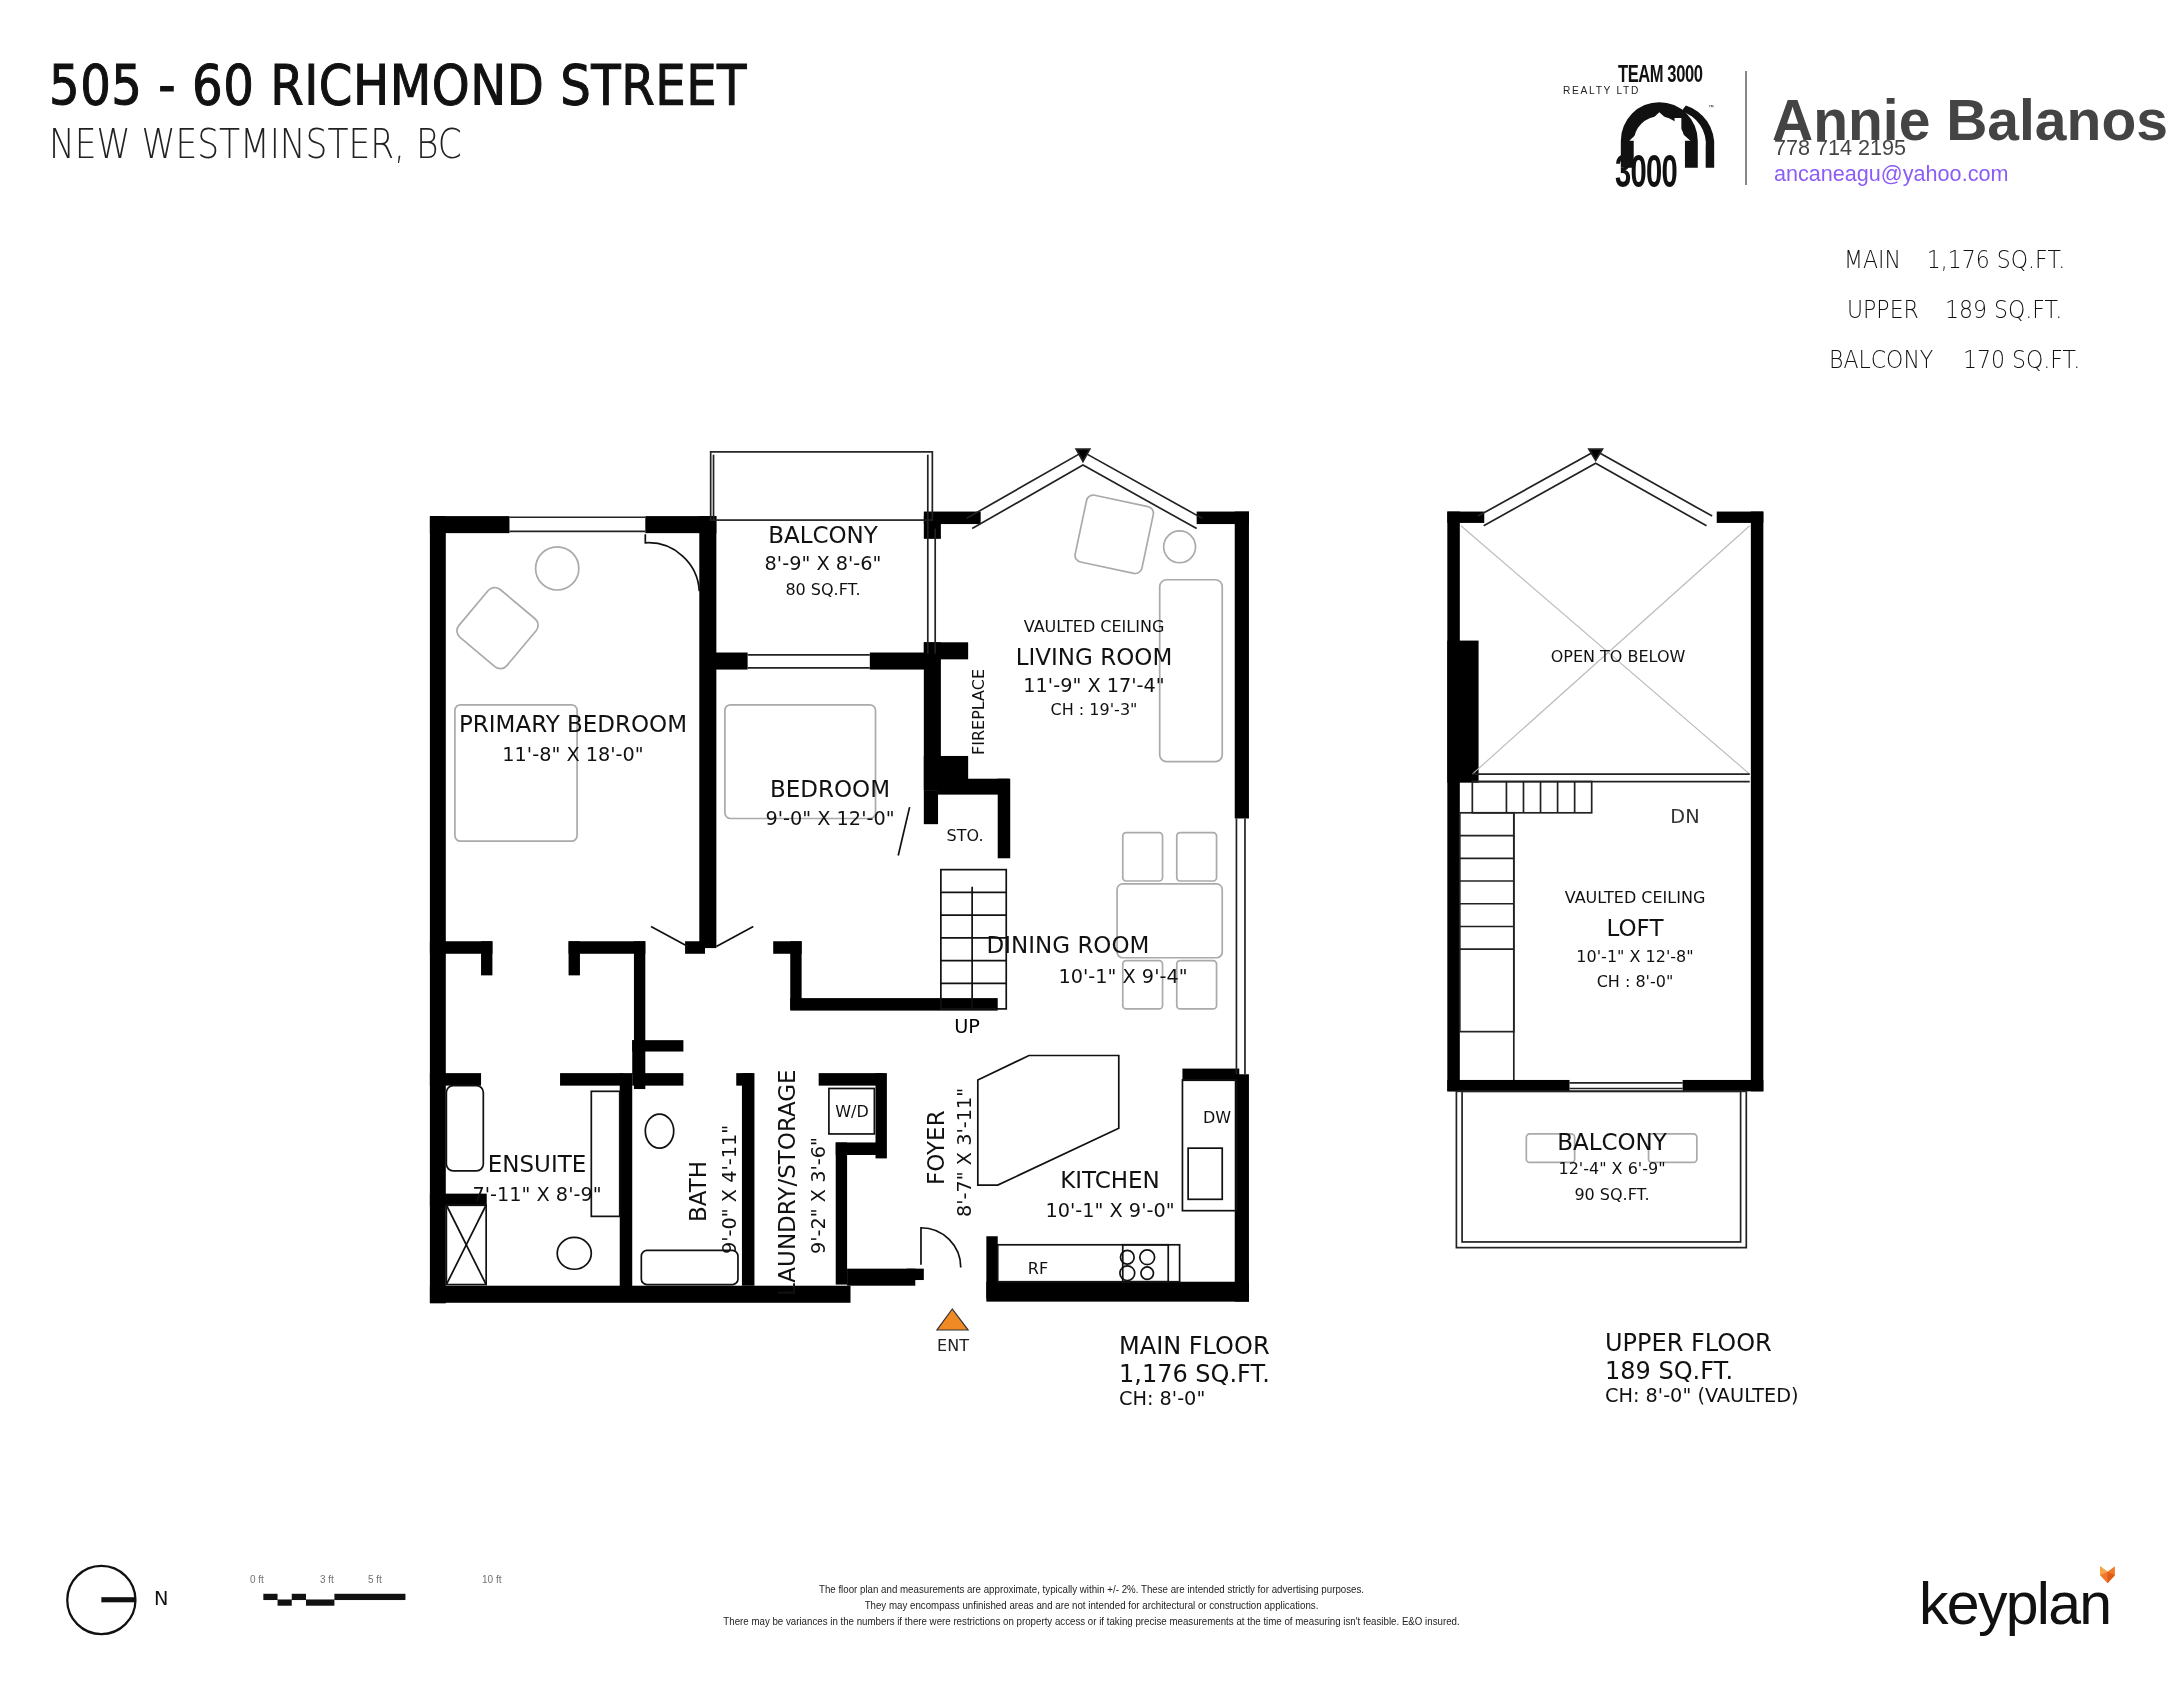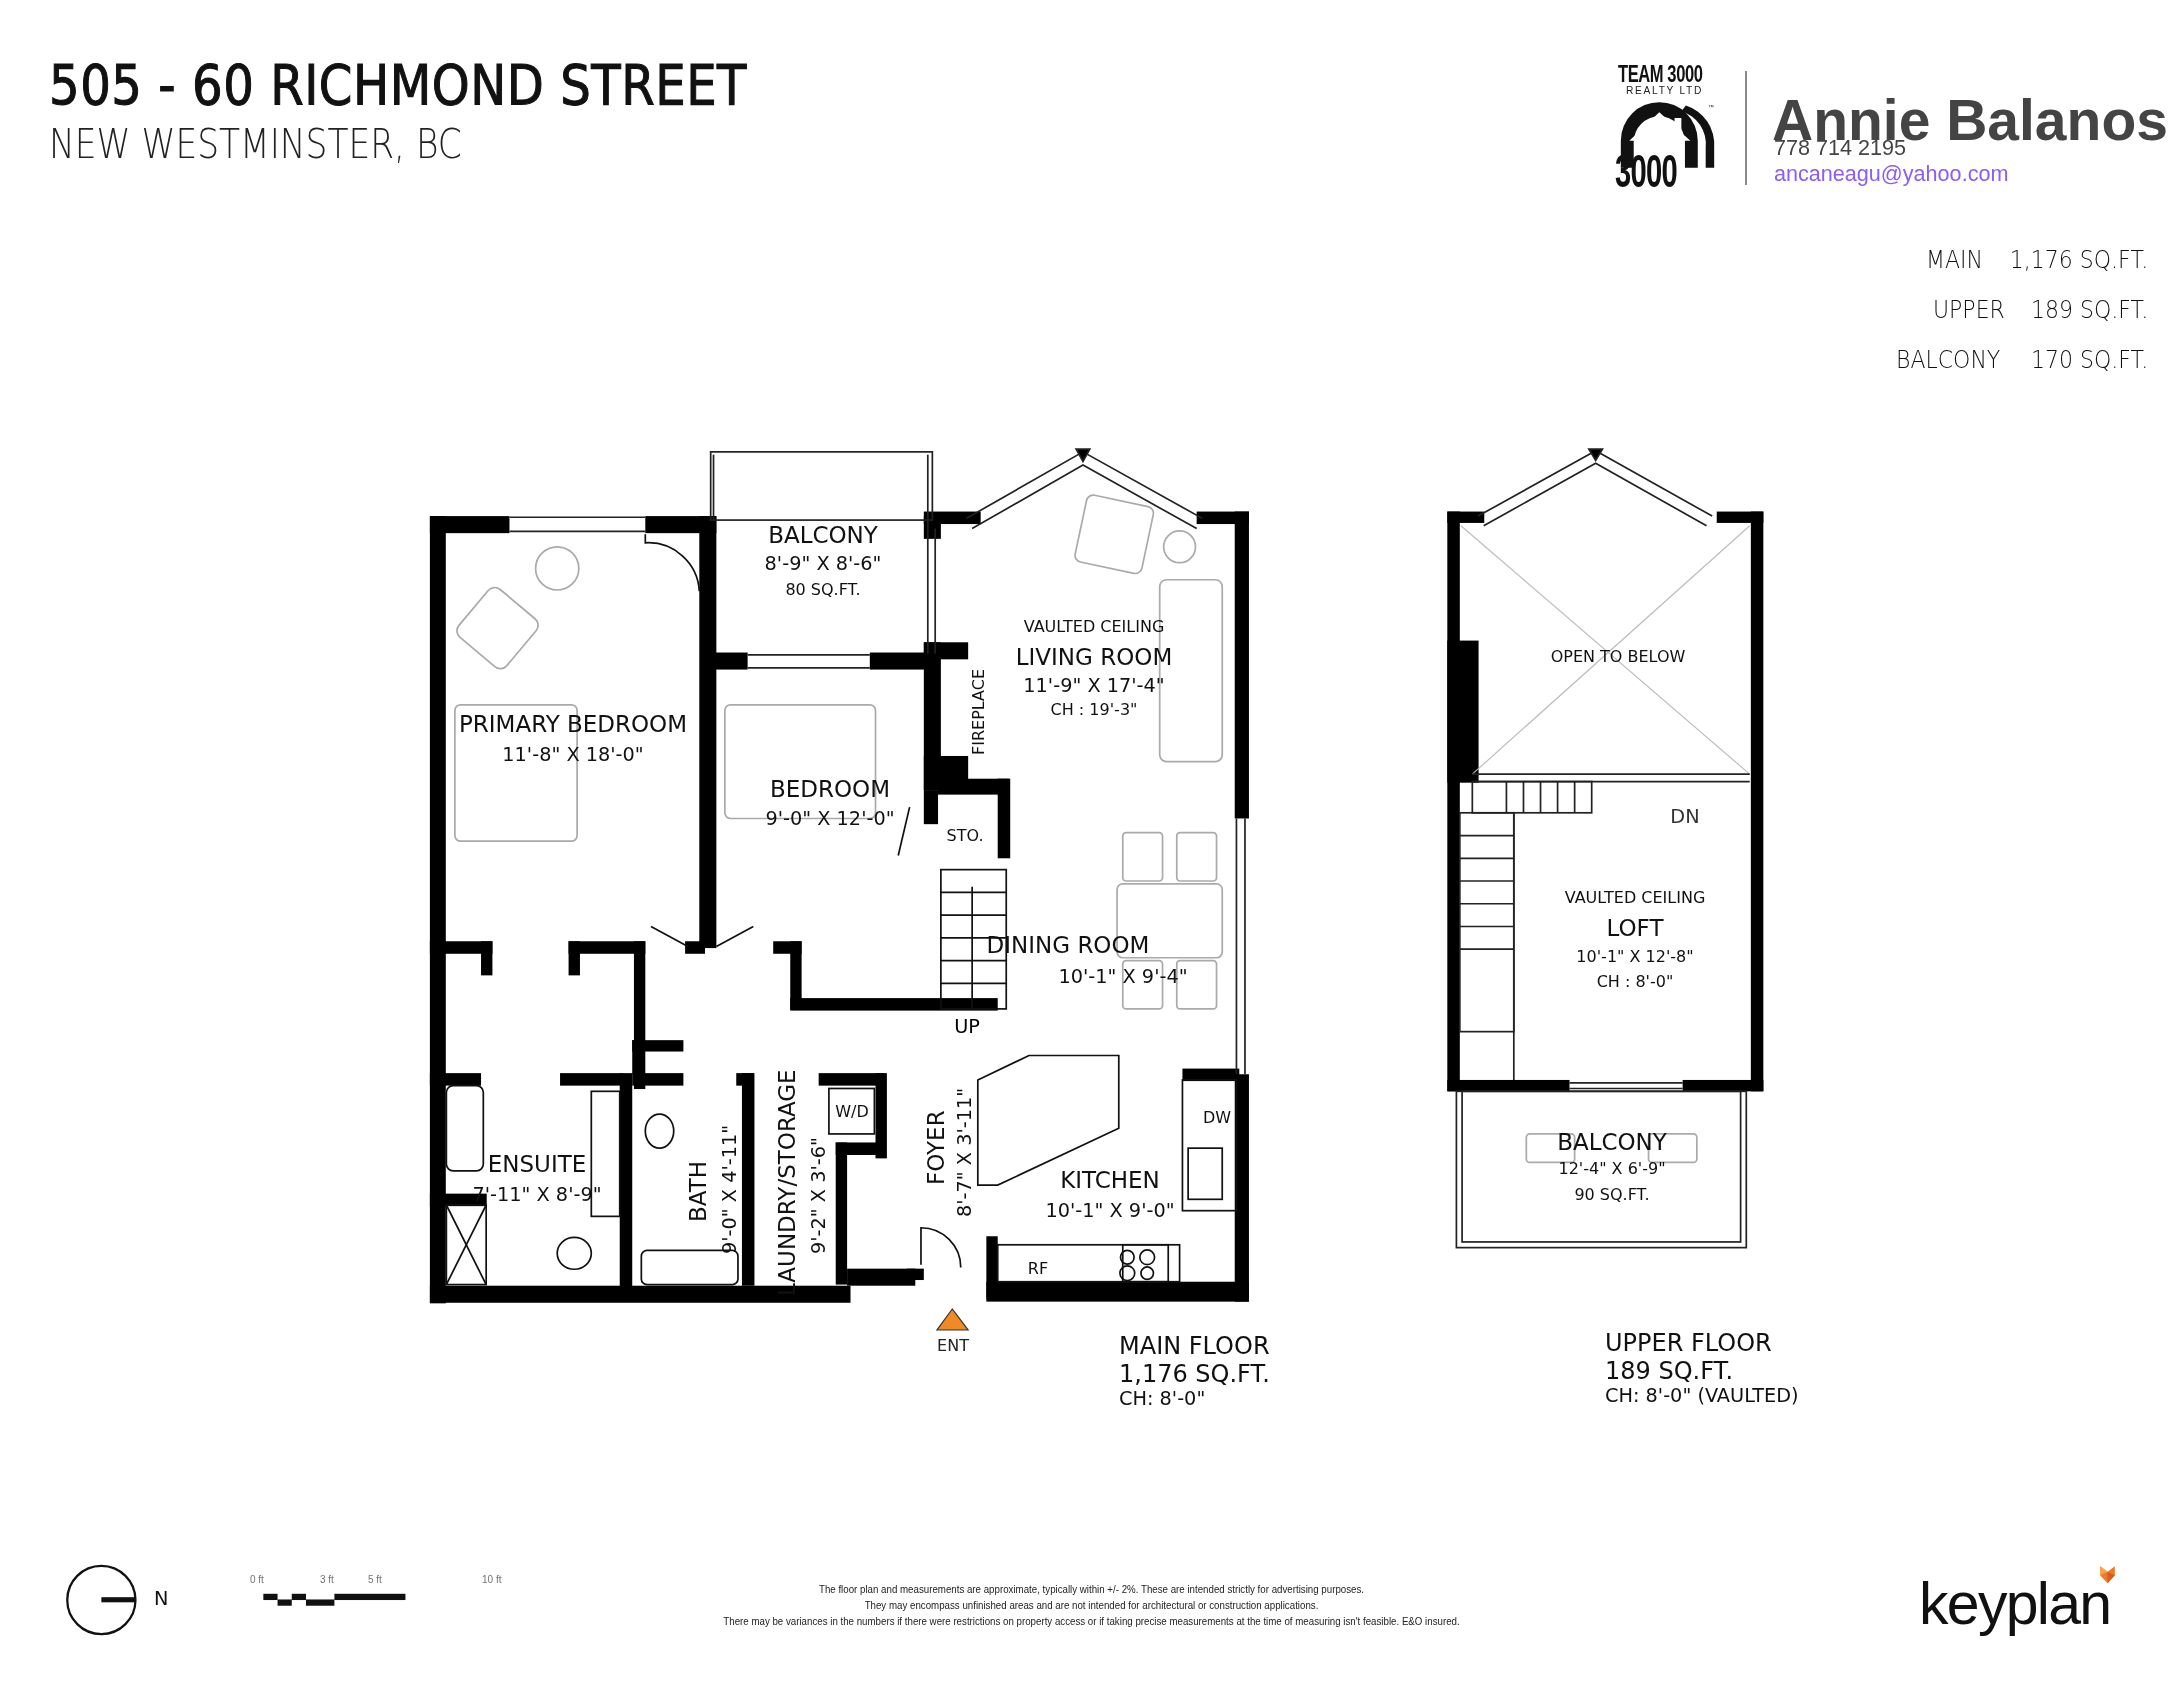--- a/index.html
+++ b/index.html
@@ -6,24 +6,24 @@
   html, body { width:2183px; height:1687px; background:#ffffff; overflow:hidden; }
   body { position:relative; font-family:"Liberation Sans", sans-serif; color:#111; }
   .abs { position:absolute; }
   .title { left:49px; top:52px; font-size:56px; font-weight:400; letter-spacing:0.6px; color:#111; font-family:"DejaVu Sans", sans-serif; -webkit-text-stroke:1.1px #111; transform:scaleX(0.86); transform-origin:left top; white-space:nowrap; }
   .subtitle { left:49px; top:121px; font-size:40px; font-weight:300; color:#222; font-family:"DejaVu Sans", sans-serif; transform:scaleX(0.86); transform-origin:left top; white-space:nowrap; }
   .agent-name { left:1772px; top:67px; font-size:57px; font-weight:700; color:#444; white-space:nowrap;margin-top:20px; }
   .agent-phone { left:1774px; top:135px; font-size:21.6px; color:#444; white-space:nowrap; }
   .agent-email { left:1774px; top:161px; font-size:21.6px; color:#8b5cf6; white-space:nowrap; }
   .agent-divider { left:1745px; top:71px; width:1.7px; height:114px; background:#888; }
   .logo-team { left:1618px; top:61px; font-size:23px; font-weight:900; letter-spacing:-0.6px; transform:scaleX(0.72); transform-origin:left top; white-space:nowrap; }
-  .logo-realty { left:1626px; top:85px; font-size:10.2px; letter-spacing:1.7px; color:#222; white-space:nowrap; }
+  .logo-realty { left:1563px; top:85px; font-size:10.2px; letter-spacing:1.7px; color:#222; white-space:nowrap; }
   .logo-3000 { left:1615px; top:147px; font-size:47px; font-weight:900; transform:scaleX(0.62); transform-origin:left top; white-space:nowrap; letter-spacing:-1.1px; line-height:1; }
   .area-table { left:1761px; top:234px; width:387px; }
-  .area-row { display:flex; justify-content:flex-end; font-family:"DejaVu Sans", sans-serif; font-size:25px; font-weight:300; color:#111; height:50px; align-items:center; }
+  .area-row { display:flex; justify-content:center; font-family:"DejaVu Sans", sans-serif; font-size:25px; font-weight:300; color:#111; height:50px; align-items:center; }
   .area-row .lbl, .area-row .val { transform:scaleX(0.88); }
   .area-row .lbl { transform-origin:left center; }
   .area-row .val { transform-origin:right center; }
   .area-row.total { font-weight:700; border-top:2.8px solid #111; margin-top:2.3px; }
   .room-label { position:absolute; font-family:"DejaVu Sans", sans-serif; color:#111; text-align:center; white-space:nowrap; transform:translateX(-50%); }
   .rl-name { font-size:23px; }
   .rl-dim { font-size:19.3px; }
   .rl-small { font-size:16px; }
   .vert { position:absolute; font-family:"DejaVu Sans", sans-serif; color:#111; white-space:nowrap; transform-origin:left top; transform:rotate(-90deg); }
   .floor-caption { position:absolute; font-family:"DejaVu Sans", sans-serif; color:#111; white-space:nowrap; line-height:1.15;margin-left:16px; }

